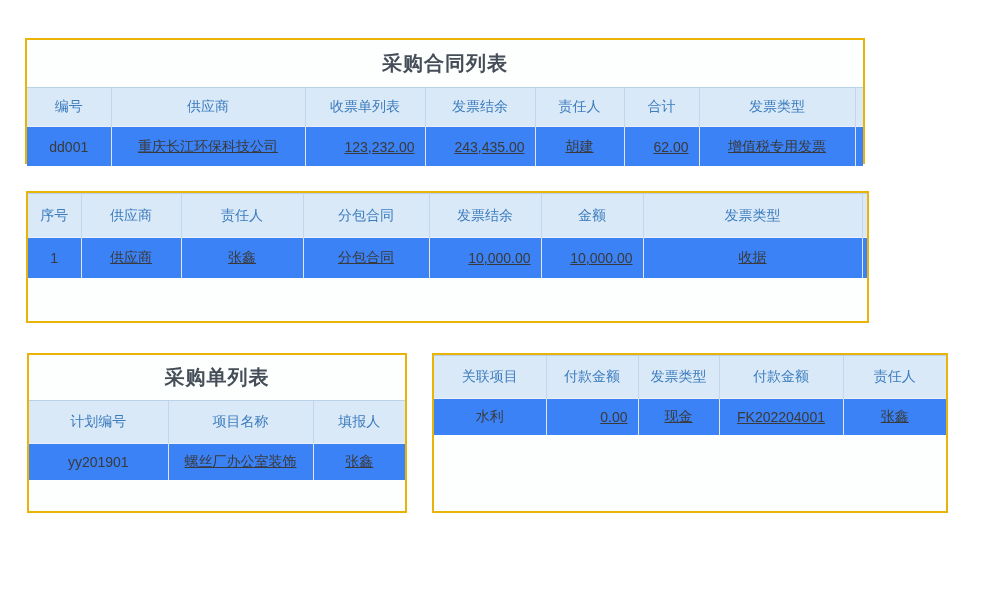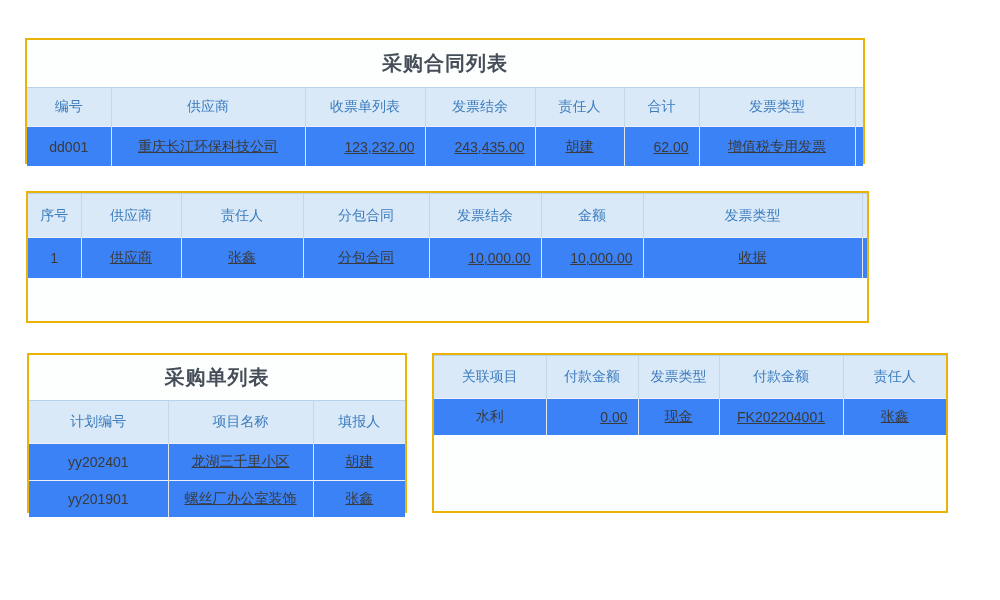--- a/index.html
+++ b/index.html
@@ -170,25 +170,20 @@
       </colgroup>
       <thead>
         <tr>
           <th>计划编号</th>
           <th>项目名称</th>
           <th>填报人</th>
         </tr>
       </thead>
       <tbody>
         <tr>
-          <td>yy202401</td>
-          <td>龙湖三千里小区</td>
-          <td>胡建</td>
-        </tr>
-        <tr>
           <td>yy201901</td>
           <td>螺丝厂办公室装饰</td>
           <td>张鑫</td>
         </tr>
       </tbody>
     </table>
   </section>
 
   <section class="panel t4">
     <table>

